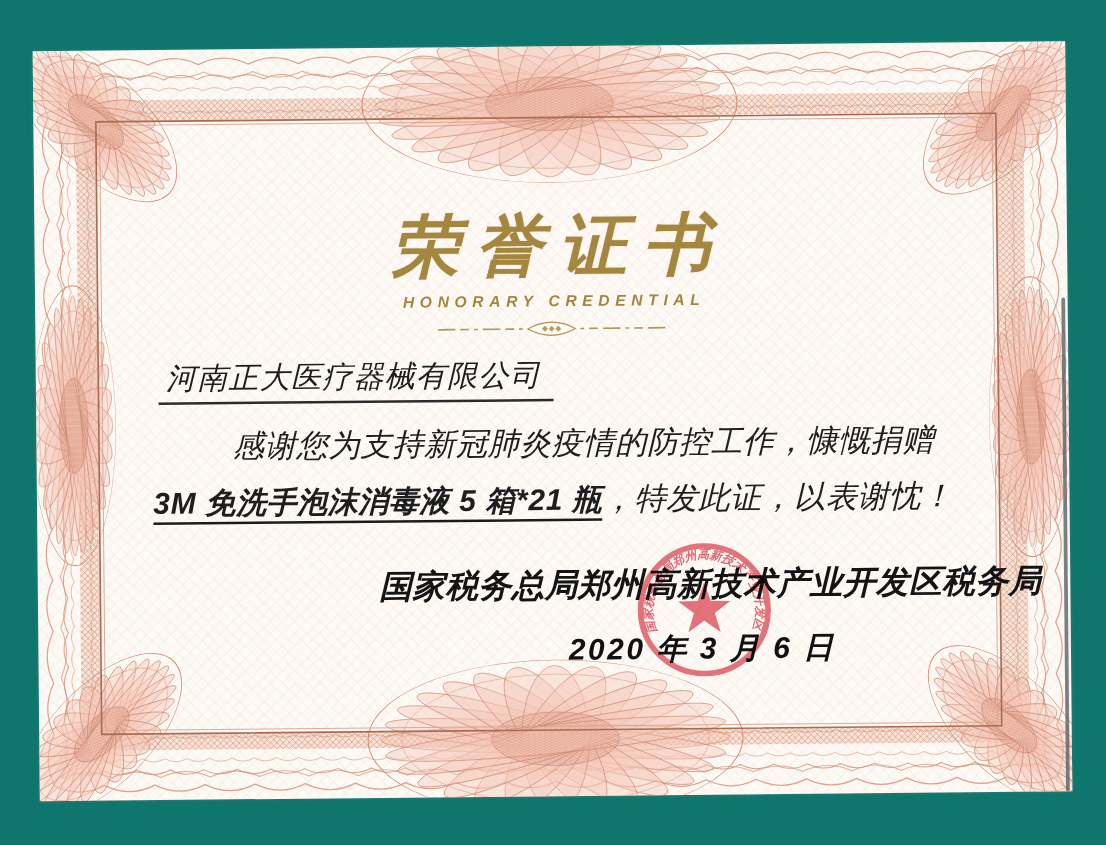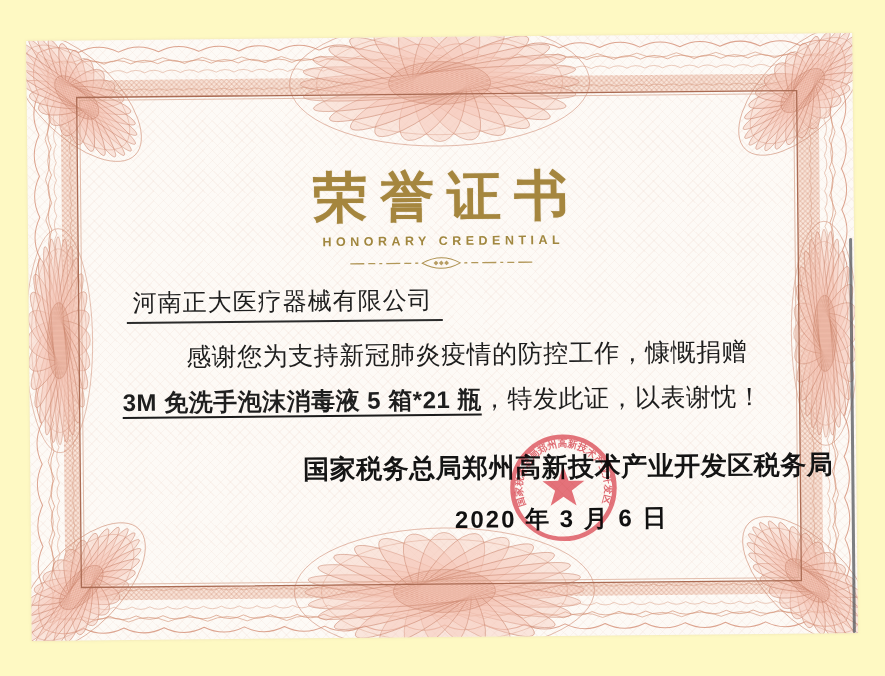--- a/index.html
+++ b/index.html
@@ -3,22 +3,23 @@
 <meta charset="utf-8">
 <style>
   :root{
     --gold:#a5863e;
     --seal:#df525e;
     --ink:#1e1e1e;
     --salmon:#d89a84;
   }
   html,body{margin:0;padding:0;background:#ffffff;}
   .photo{
-    position:relative;width:885px;height:676px;background:#fef9c3;overflow:hidden;
+    position:relative;width:885px;height:676px;background:#0f766e;overflow:hidden;
     font-family:"Liberation Serif","DejaVu Serif",serif;
+    font-style:italic;
   }
   .cert{
     position:absolute;left:29px;top:37px;width:826px;height:600px;
     transform:rotate(-0.55deg);transform-origin:center;
     background-color:#fdfaf6;
     background-image:
       repeating-linear-gradient(45deg, rgba(236,205,192,.16) 0 1px, transparent 1px 7px),
       repeating-linear-gradient(-45deg, rgba(236,205,192,.16) 0 1px, transparent 1px 7px);
     box-shadow:0 0 3px rgba(180,150,140,.25);
   }

